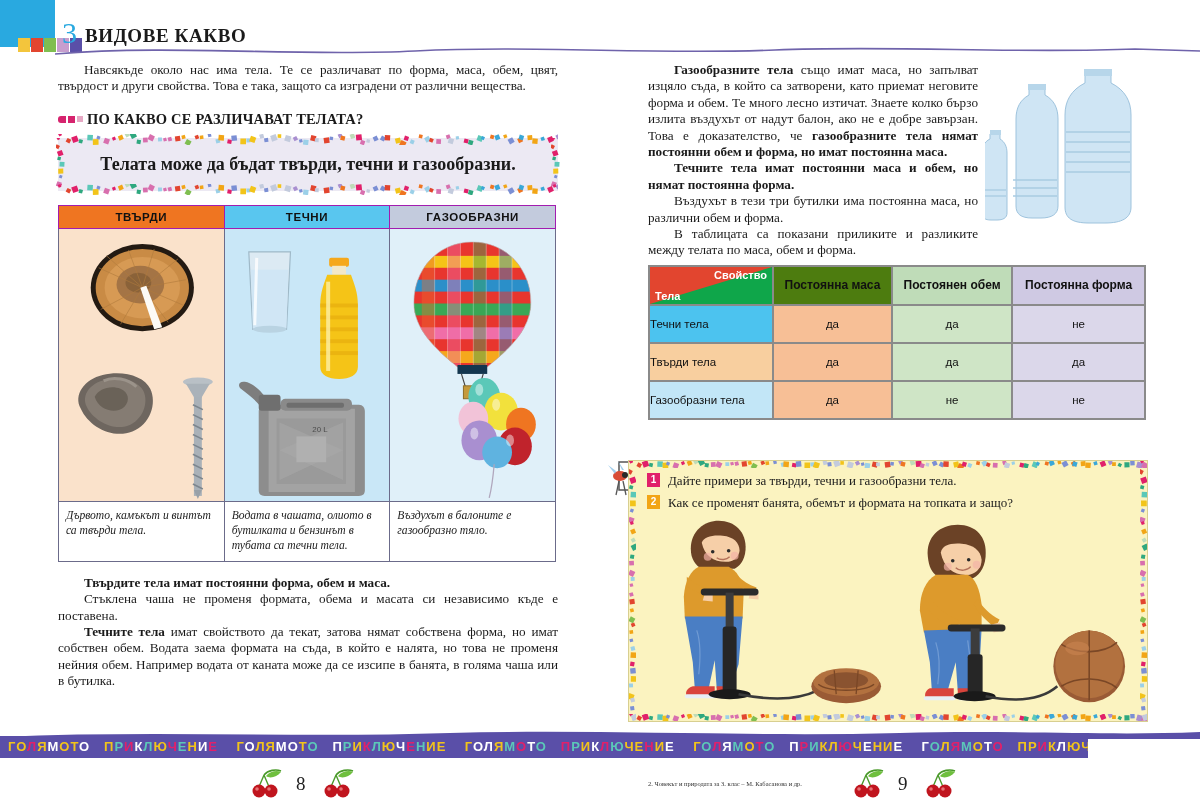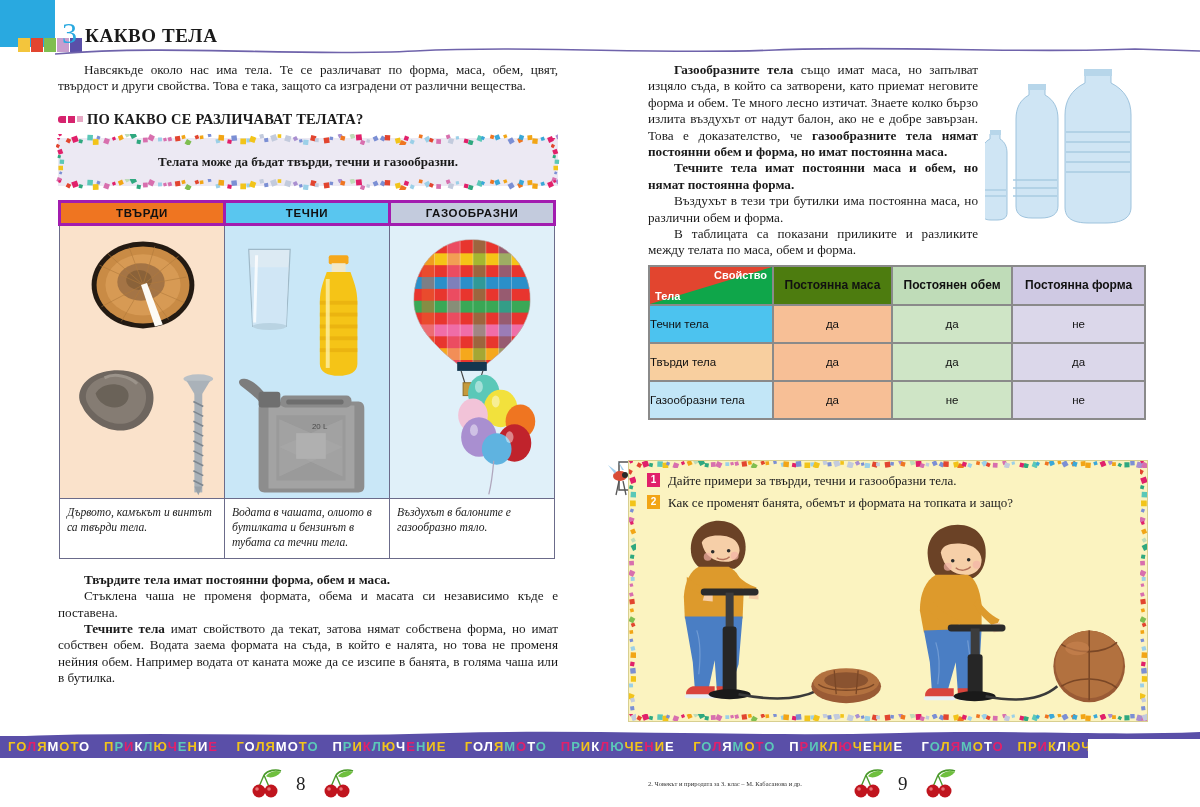--- a/index.html
+++ b/index.html
@@ -66,35 +66,35 @@
   }
 
   
   .defbox {
     position:relative;
     background:#ece9f3;
     padding:16px 10px;
     margin:6px 0 14px 0;
     text-align:center;
   }
-  .defbox .txt { font-size:13px; font-weight:700; position:relative; z-index:2;}
+  .defbox .txt { font-size:18px; font-weight:700; position:relative; z-index:2;}
   .conf-strip { position:absolute; left:0; width:100%; height:11px; overflow:hidden; z-index:3;}
   .conf-strip.top { top:-4px; }
   .conf-strip.bot { bottom:-4px; }
   .conf-side { position:absolute; top:0; height:100%; width:9px; overflow:hidden; z-index:3;}
   .conf-side.l { left:-2px; } .conf-side.r { right:-2px; }
 
   
   .tbl3 {
     border:1px solid #6b6b8a; width:498px; margin-top:2px;
     border-collapse:collapse; table-layout:fixed;
   }
   .tbl3 td { border:1px solid #6b6b8a; vertical-align:top; padding:0; }
   .tbl3 th {
-    border:3px solid #a21caf; font-size:11.5px; font-weight:700;
+    border:1px solid #a21caf; font-size:11.5px; font-weight:700;
     font-family:"Liberation Sans", sans-serif;
     letter-spacing:.6px; height:23px; color:#111;
   }
   th.h-solid  { background:#ef7521; }
   th.h-liquid { background:#59c6ef; }
   th.h-gas    { background:#c3cbdd; }
   td.c-solid  { background:#fae2cb; }
   td.c-liquid { background:#c9e7f7; }
   td.c-gas    { background:#e0f0f9; }
   td.cap      { background:#ffffff; padding:6px 7px 8px 7px; height:56px;}
@@ -194,21 +194,21 @@
 
   <div class="corner-block"></div>
   <div class="corner-swatches">
     <i style="background:#f3c53c"></i>
       <i style="background:#e2452f"></i>
       <i style="background:#7fbe50"></i>
       <i style="background:#c79ece"></i>
       <i style="background:#5a4fa8"></i>
   </div>
   <div class="chapter-no">3</div>
-  <div class="chapter-title">КАКВО ТЕЛА</div>
+  <div class="chapter-title">ВИДОВЕ КАКВО</div>
   <svg class="header-wave" viewBox="0 0 1145 16" preserveAspectRatio="none">
     <path d="M0,12 C120,2 240,15 360,9 C480,3 600,13 720,8 C840,3 960,12 1080,7 L1145,9" fill="none" stroke="#6f63ab" stroke-width="1.6"></path>
   </svg>
 
   <div class="col-left">
 
     <p class="body just">Навсякъде около нас има тела. Те се различават по форма, маса, обем, цвят, твърдост и други свойства. Това е така, защото са изградени от различни вещества.</p>
 
     <div class="sec-head">
       <span class="marks">

